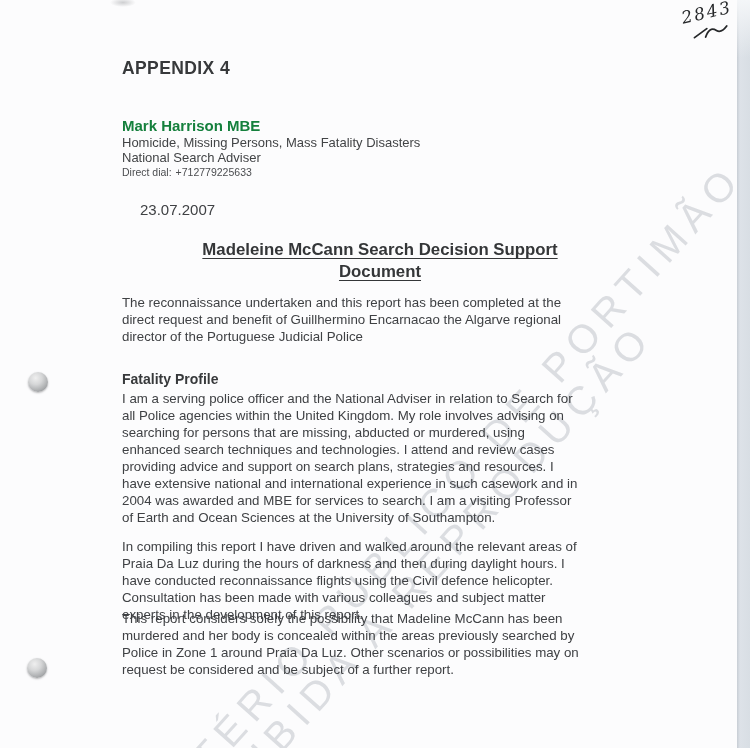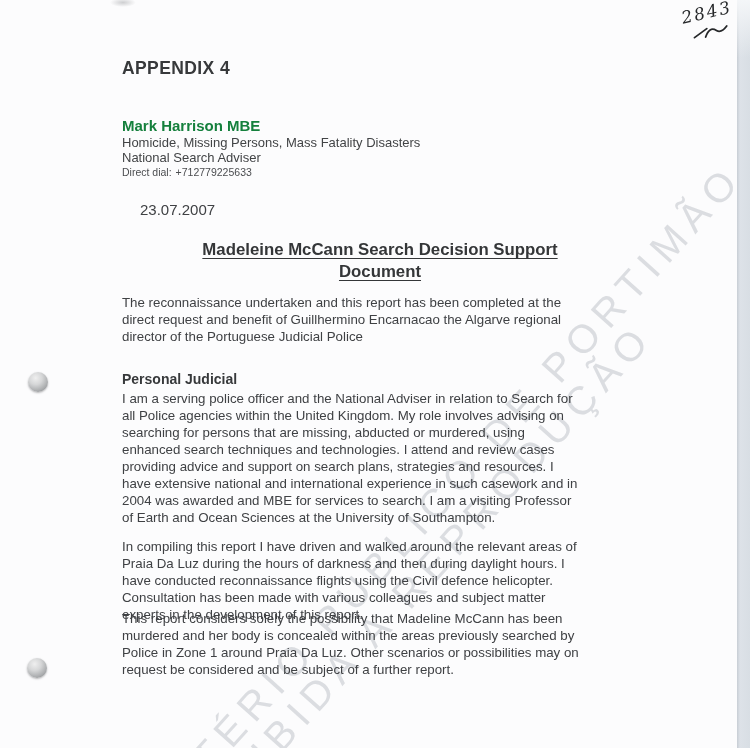--- a/index.html
+++ b/index.html
@@ -162,21 +162,21 @@
 
     <div class="date-line">23.07.2007</div>
 
     <h2 class="doc-title">Madeleine McCann Search Decision Support
 Document</h2>
 
     <p class="para para-intro">The reconnaissance undertaken and this report has been completed at the
 direct request and benefit of Guillhermino Encarnacao the Algarve regional
 director of the Portuguese Judicial Police</p>
 
-    <h3 class="section-heading">Personal Judicial</h3>
+    <h3 class="section-heading">Fatality Profile</h3>
 
     <p class="para para-profile">I am a serving police officer and the National Adviser in relation to Search for
 all Police agencies within the United Kingdom. My role involves advising on
 searching for persons that are missing, abducted or murdered, using
 enhanced search techniques and technologies. I attend and review cases
 providing advice and support on search plans, strategies and resources. I
 have extensive national and international experience in such casework and in
 2004 was awarded and MBE for services to search. I am a visiting Professor
 of Earth and Ocean Sciences at the University of Southampton.</p>
 

